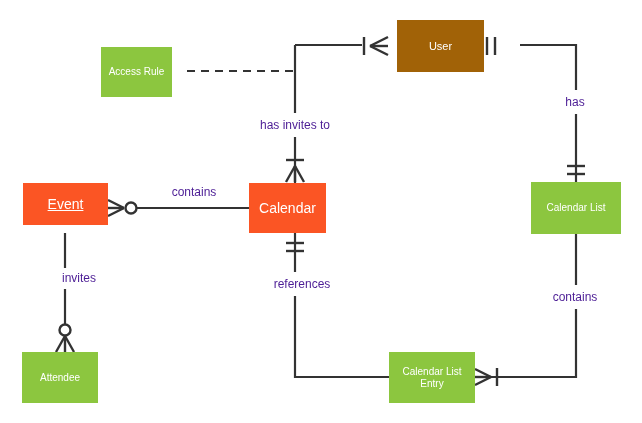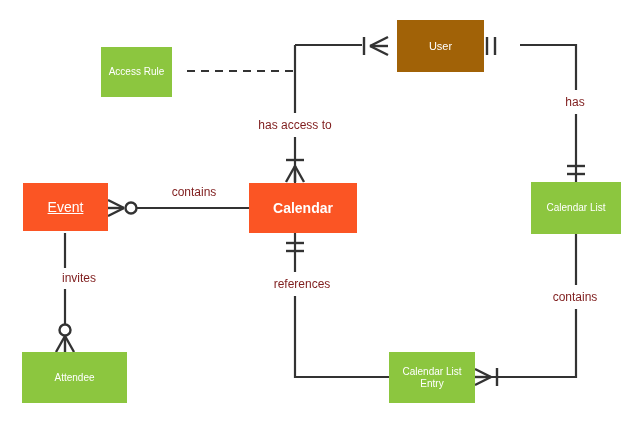--- a/index.html
+++ b/index.html
@@ -37,21 +37,21 @@
     box-sizing: border-box;
     z-index: 3;
   }
   .entity .entity-label {
     display: block;
     white-space: pre-line;
     padding: 0 4px;
   }
   .edge-label {
     position: absolute;
-    color: #7f1d1d;
+    color: #4c1d95;
     font-family: "Liberation Sans", sans-serif;
     white-space: nowrap;
     text-align: right;
     background: #ffffff;
     padding: 0 3px;
     z-index: 4;
   }
 </style>
 </head>
 <body>
@@ -138,42 +138,42 @@
   </svg>
 
   <div class="entity" style="left:101px; top:47px; width:71px; height:50px; background:#8cc63f; font-size:10px;">
     <span class="entity-label">Access Rule</span>
   </div>
 
   <div class="entity" style="left:388px; top:20px; width:87px; height:52px; background:#a16207; font-size:11px;margin-left:9px;">
     <span class="entity-label">User</span>
   </div>
 
-  <div class="entity" style="left:23px; top:183px; width:85px; height:48px; background:#fb5524; font-size:14px;text-decoration:underline;">
+  <div class="entity" style="left:23px; top:183px; width:85px; height:42px; background:#fb5524; font-size:14px;text-decoration:underline;">
     <span class="entity-label">Event</span>
   </div>
 
-  <div class="entity" style="left:249px; top:183px; width:108px; height:50px; background:#fb5524; font-size:14px;font-weight:bold;">
+  <div class="entity" style="left:249px; top:183px; width:77px; height:50px; background:#fb5524; font-size:14px;">
     <span class="entity-label">Calendar</span>
   </div>
 
   <div class="entity" style="left:531px; top:182px; width:90px; height:52px; background:#8cc63f; font-size:10px;">
     <span class="entity-label">Calendar List</span>
   </div>
 
-  <div class="entity" style="left:22px; top:352px; width:105px; height:51px; background:#8cc63f; font-size:10px;">
+  <div class="entity" style="left:22px; top:352px; width:76px; height:51px; background:#8cc63f; font-size:10px;">
     <span class="entity-label">Attendee</span>
   </div>
 
   <div class="entity" style="left:389px; top:352px; width:86px; height:51px; background:#8cc63f; font-size:10px;">
     <span class="entity-label">Calendar List
 Entry</span>
   </div>
 
-  <div class="edge-label" style="left:295px; top:125px; transform:translate(-50%,-50%); font-size:12px;">has access to</div>
+  <div class="edge-label" style="left:295px; top:125px; transform:translate(-50%,-50%); font-size:12px;">has invites to</div>
 
   <div class="edge-label" style="left:194px; top:192px; transform:translate(-50%,-50%); font-size:12px;">contains</div>
 
   <div class="edge-label" style="left:79px; top:278px; transform:translate(-50%,-50%); font-size:12px;">invites</div>
 
   <div class="edge-label" style="left:302px; top:284px; transform:translate(-50%,-50%); font-size:12px;">references</div>
 
   <div class="edge-label" style="left:575px; top:102px; transform:translate(-50%,-50%); font-size:12px;">has</div>
 
   <div class="edge-label" style="left:575px; top:297px; transform:translate(-50%,-50%); font-size:12px;">contains</div>

